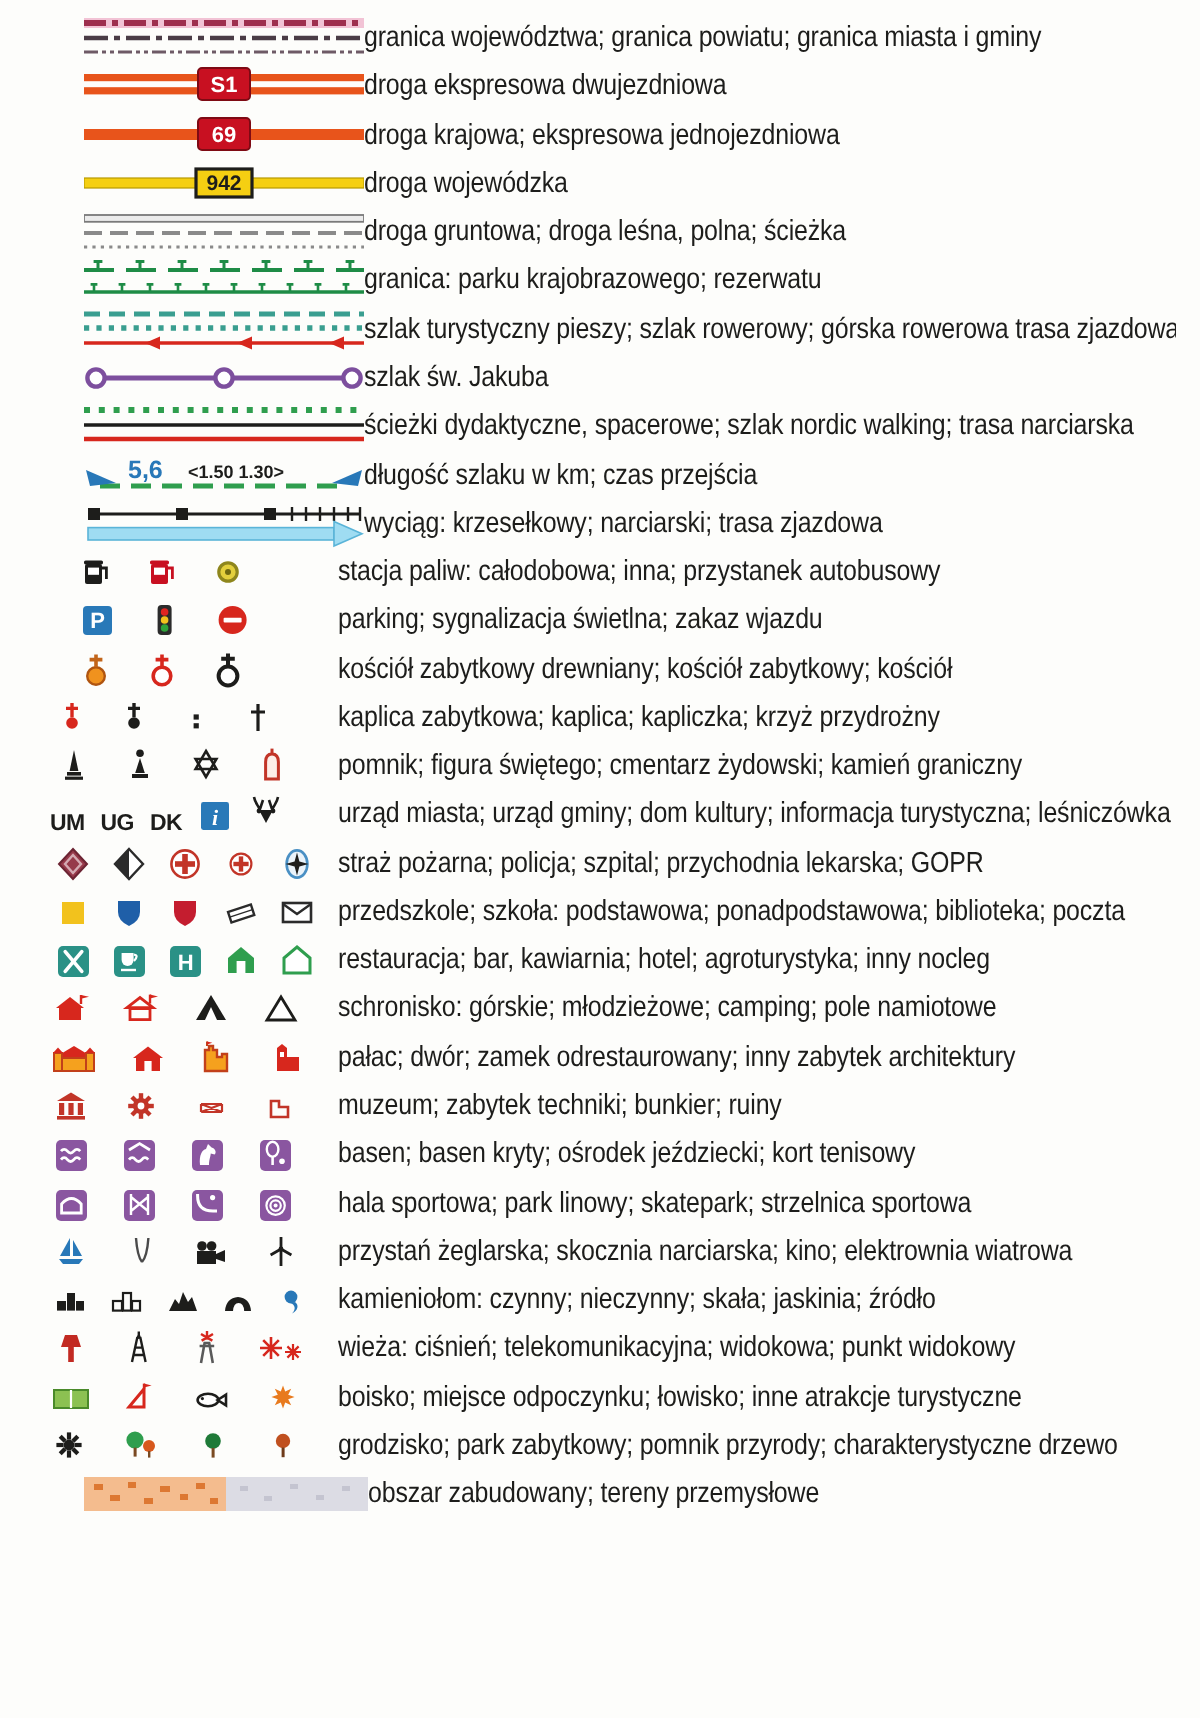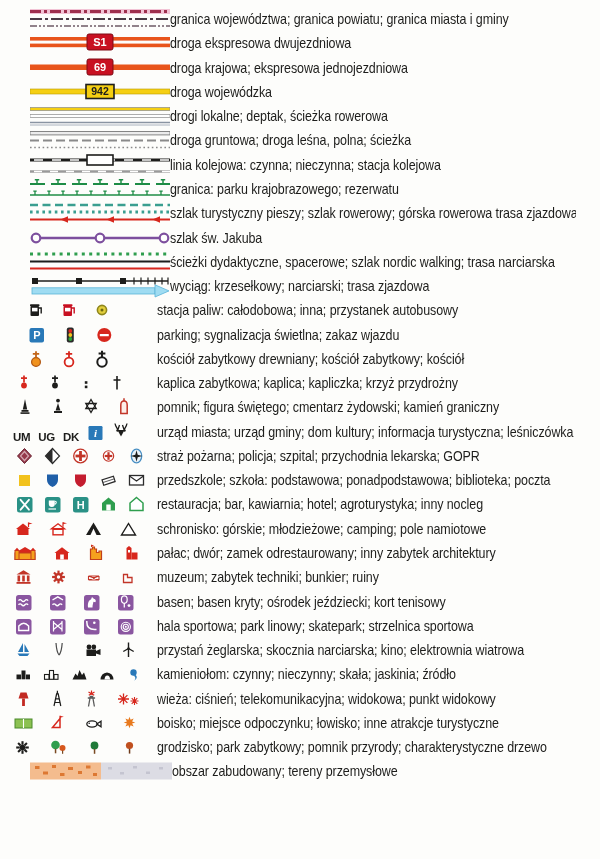--- a/index.html
+++ b/index.html
@@ -1,18 +1,18 @@
 <!DOCTYPE html>
 <html><head>
 <meta charset="utf-8">
 <style>
   * { box-sizing: border-box; margin: 0; padding: 0; }
   html,body { width: 600px; background: #fdfdfb; }
   body { font-family: "Liberation Sans", sans-serif; }
-  .legend { position: relative; width: 576px; height: 859px; overflow: hidden; padding-top: 7px; background:#fdfdfb; }
+  .legend { position: relative; width: 576px; height: 859px; overflow: hidden; padding-top: 7px; background:#fdfdfb;margin-left:12px; }
   .row { display: flex; align-items: center; height: 24.28px; }
   .sym { flex: 0 0 157px; display: flex; align-items: center; padding-left: 30px; }
   .sym svg { display: block; }
   .lbl { font-size: 14.5px; color: #1d1d1b; white-space: nowrap; transform: scaleX(.86); transform-origin: 0 50%; letter-spacing: -.1px; }
   .ico { display: flex; align-items: center; justify-content: center; }
   .g3 { gap: 15px; padding-left: 27px; }
   .g4 { gap: 15px; }
   .g5 { gap: 9px; }
   .txtsym { font-weight: bold; font-size: 11.5px; color: #1d1d1b; letter-spacing: -.3px; }
 </style>
@@ -60,55 +60,32 @@
     <div class="sym">
         <svg width="140" height="24">
       <rect x="0" y="9" width="140" height="5" fill="#f5cf12" stroke="#b89a00" stroke-width="0.6"></rect>
       <rect x="56" y="4.5" width="28" height="14" fill="#f5cf12" stroke="#1d1d1b" stroke-width="1.6"></rect>
       <text x="70" y="15.2" text-anchor="middle" font-size="10.5" font-weight="bold" fill="#1d1d1b">942</text>
     </svg>
       </div>
     <div class="lbl">droga wojewódzka</div>
   </div>
 
-  <div class="row">
-    <div class="sym">
-        <svg width="140" height="24">
-      <rect x="0" y="3.5" width="140" height="3" fill="#f5cf12" stroke="#8a8a8a" stroke-width="0.7"></rect>
-      <rect x="0" y="10.5" width="140" height="3" fill="#ffffff" stroke="#8a8a8a" stroke-width="0.7"></rect>
-      <line x1="0" y1="18.5" x2="140" y2="18.5" stroke="#8a94a2" stroke-width="1.4"></line>
-      <line x1="0" y1="21" x2="140" y2="21" stroke="#aab2be" stroke-width="1"></line>
-    </svg>
-      </div>
-    <div class="lbl">drogi lokalne; deptak, ścieżka rowerowa</div>
-  </div>
 
   <div class="row">
     <div class="sym">
         <svg width="140" height="24">
       <rect x="0" y="3.5" width="140" height="3.4" fill="#ececec" stroke="#7a7a7a" stroke-width="0.9"></rect>
       <line x1="0" y1="12.5" x2="140" y2="12.5" stroke="#8a8a8a" stroke-width="2" stroke-dasharray="9 4"></line>
       <line x1="0" y1="19.5" x2="140" y2="19.5" stroke="#8a8a8a" stroke-width="1.6" stroke-dasharray="1.6 2.6"></line>
     </svg>
       </div>
     <div class="lbl">droga gruntowa; droga leśna, polna; ścieżka</div>
   </div>
 
-  <div class="row">
-    <div class="sym">
-        <svg width="140" height="24">
-      <line x1="0" y1="7" x2="140" y2="7" stroke="#1d1d1b" stroke-width="3.2"></line>
-      <line x1="4" y1="7" x2="140" y2="7" stroke="#ffffff" stroke-width="1.6" stroke-dasharray="9 9"></line>
-      <rect x="57" y="2" width="26" height="10" fill="#ffffff" stroke="#1d1d1b" stroke-width="1.6"></rect>
-      <line x1="0" y1="18.5" x2="140" y2="18.5" stroke="#9a9a9a" stroke-width="2.6"></line>
-      <line x1="4" y1="18.5" x2="140" y2="18.5" stroke="#ffffff" stroke-width="1.3" stroke-dasharray="8 8"></line>
-    </svg>
-      </div>
-    <div class="lbl">linia kolejowa: czynna; nieczynna; stacja kolejowa</div>
-  </div>
 
   <div class="row">
     <div class="sym">
         <svg width="140" height="24">
       <line x1="0" y1="7" x2="140" y2="7" stroke="#1e8c46" stroke-width="2" stroke-dasharray="15 6"></line>
       <g stroke="#1e8c46" stroke-width="1.5">
         <path d="M7,7 V2.8 M4.8,2.8 H9.2 M28,7 V2.8 M25.8,2.8 H30.2 M49,7 V2.8 M46.8,2.8 H51.2 M70,7 V2.8 M67.8,2.8 H72.2 M91,7 V2.8 M88.8,2.8 H93.2 M112,7 V2.8 M109.8,2.8 H114.2 M133,7 V2.8 M130.8,2.8 H135.2" fill="none"></path>
       </g>
       <line x1="0" y1="18" x2="140" y2="18" stroke="#1e8c46" stroke-width="1.7"></line>
       <g stroke="#1e8c46" stroke-width="1.3">
@@ -149,20 +126,32 @@
     <div class="sym">
         <svg width="140" height="24">
       <line x1="0" y1="4" x2="140" y2="4" stroke="#2f9e4e" stroke-width="3" stroke-dasharray="3 4.4"></line>
       <line x1="0" y1="11.5" x2="140" y2="11.5" stroke="#1d1d1b" stroke-width="1.8"></line>
       <line x1="0" y1="18.5" x2="140" y2="18.5" stroke="#d7271d" stroke-width="2.2"></line>
     </svg>
       </div>
     <div class="lbl">ścieżki dydaktyczne, spacerowe; szlak nordic walking; trasa narciarska</div>
   </div>
 
+  <div class="row">
+    <div class="sym">
+        <svg width="140" height="24">
+      <line x1="8" y1="17" x2="132" y2="17" stroke="#2f9e4e" stroke-width="2.4" stroke-dasharray="10 5.5"></line>
+      <polygon points="1,9 16,15.5 3,17" fill="#2878b8"></polygon>
+      <polygon points="139,9 124,15.5 137,17" fill="#2878b8"></polygon>
+      <text x="22" y="13" font-size="12.5" font-weight="bold" fill="#2878b8">5,6</text>
+      <text x="52" y="13" font-size="9" font-weight="bold" fill="#1d1d1b">&lt;1.50 1.30&gt;</text>
+    </svg>
+      </div>
+    <div class="lbl">długość szlaku w km; czas przejścia</div>
+  </div>
 
   <div class="row">
     <div class="sym">
         <svg width="140" height="24">
       <line x1="2" y1="7" x2="138" y2="7" stroke="#1d1d1b" stroke-width="1.6"></line>
       <rect x="2" y="4" width="6" height="6" fill="#1d1d1b"></rect>
       <rect x="46" y="4" width="6" height="6" fill="#1d1d1b"></rect>
       <rect x="90" y="4" width="6" height="6" fill="#1d1d1b"></rect>
       <g stroke="#1d1d1b" stroke-width="1.2">
         <line x1="104" y1="3.5" x2="104" y2="10.5"></line>

